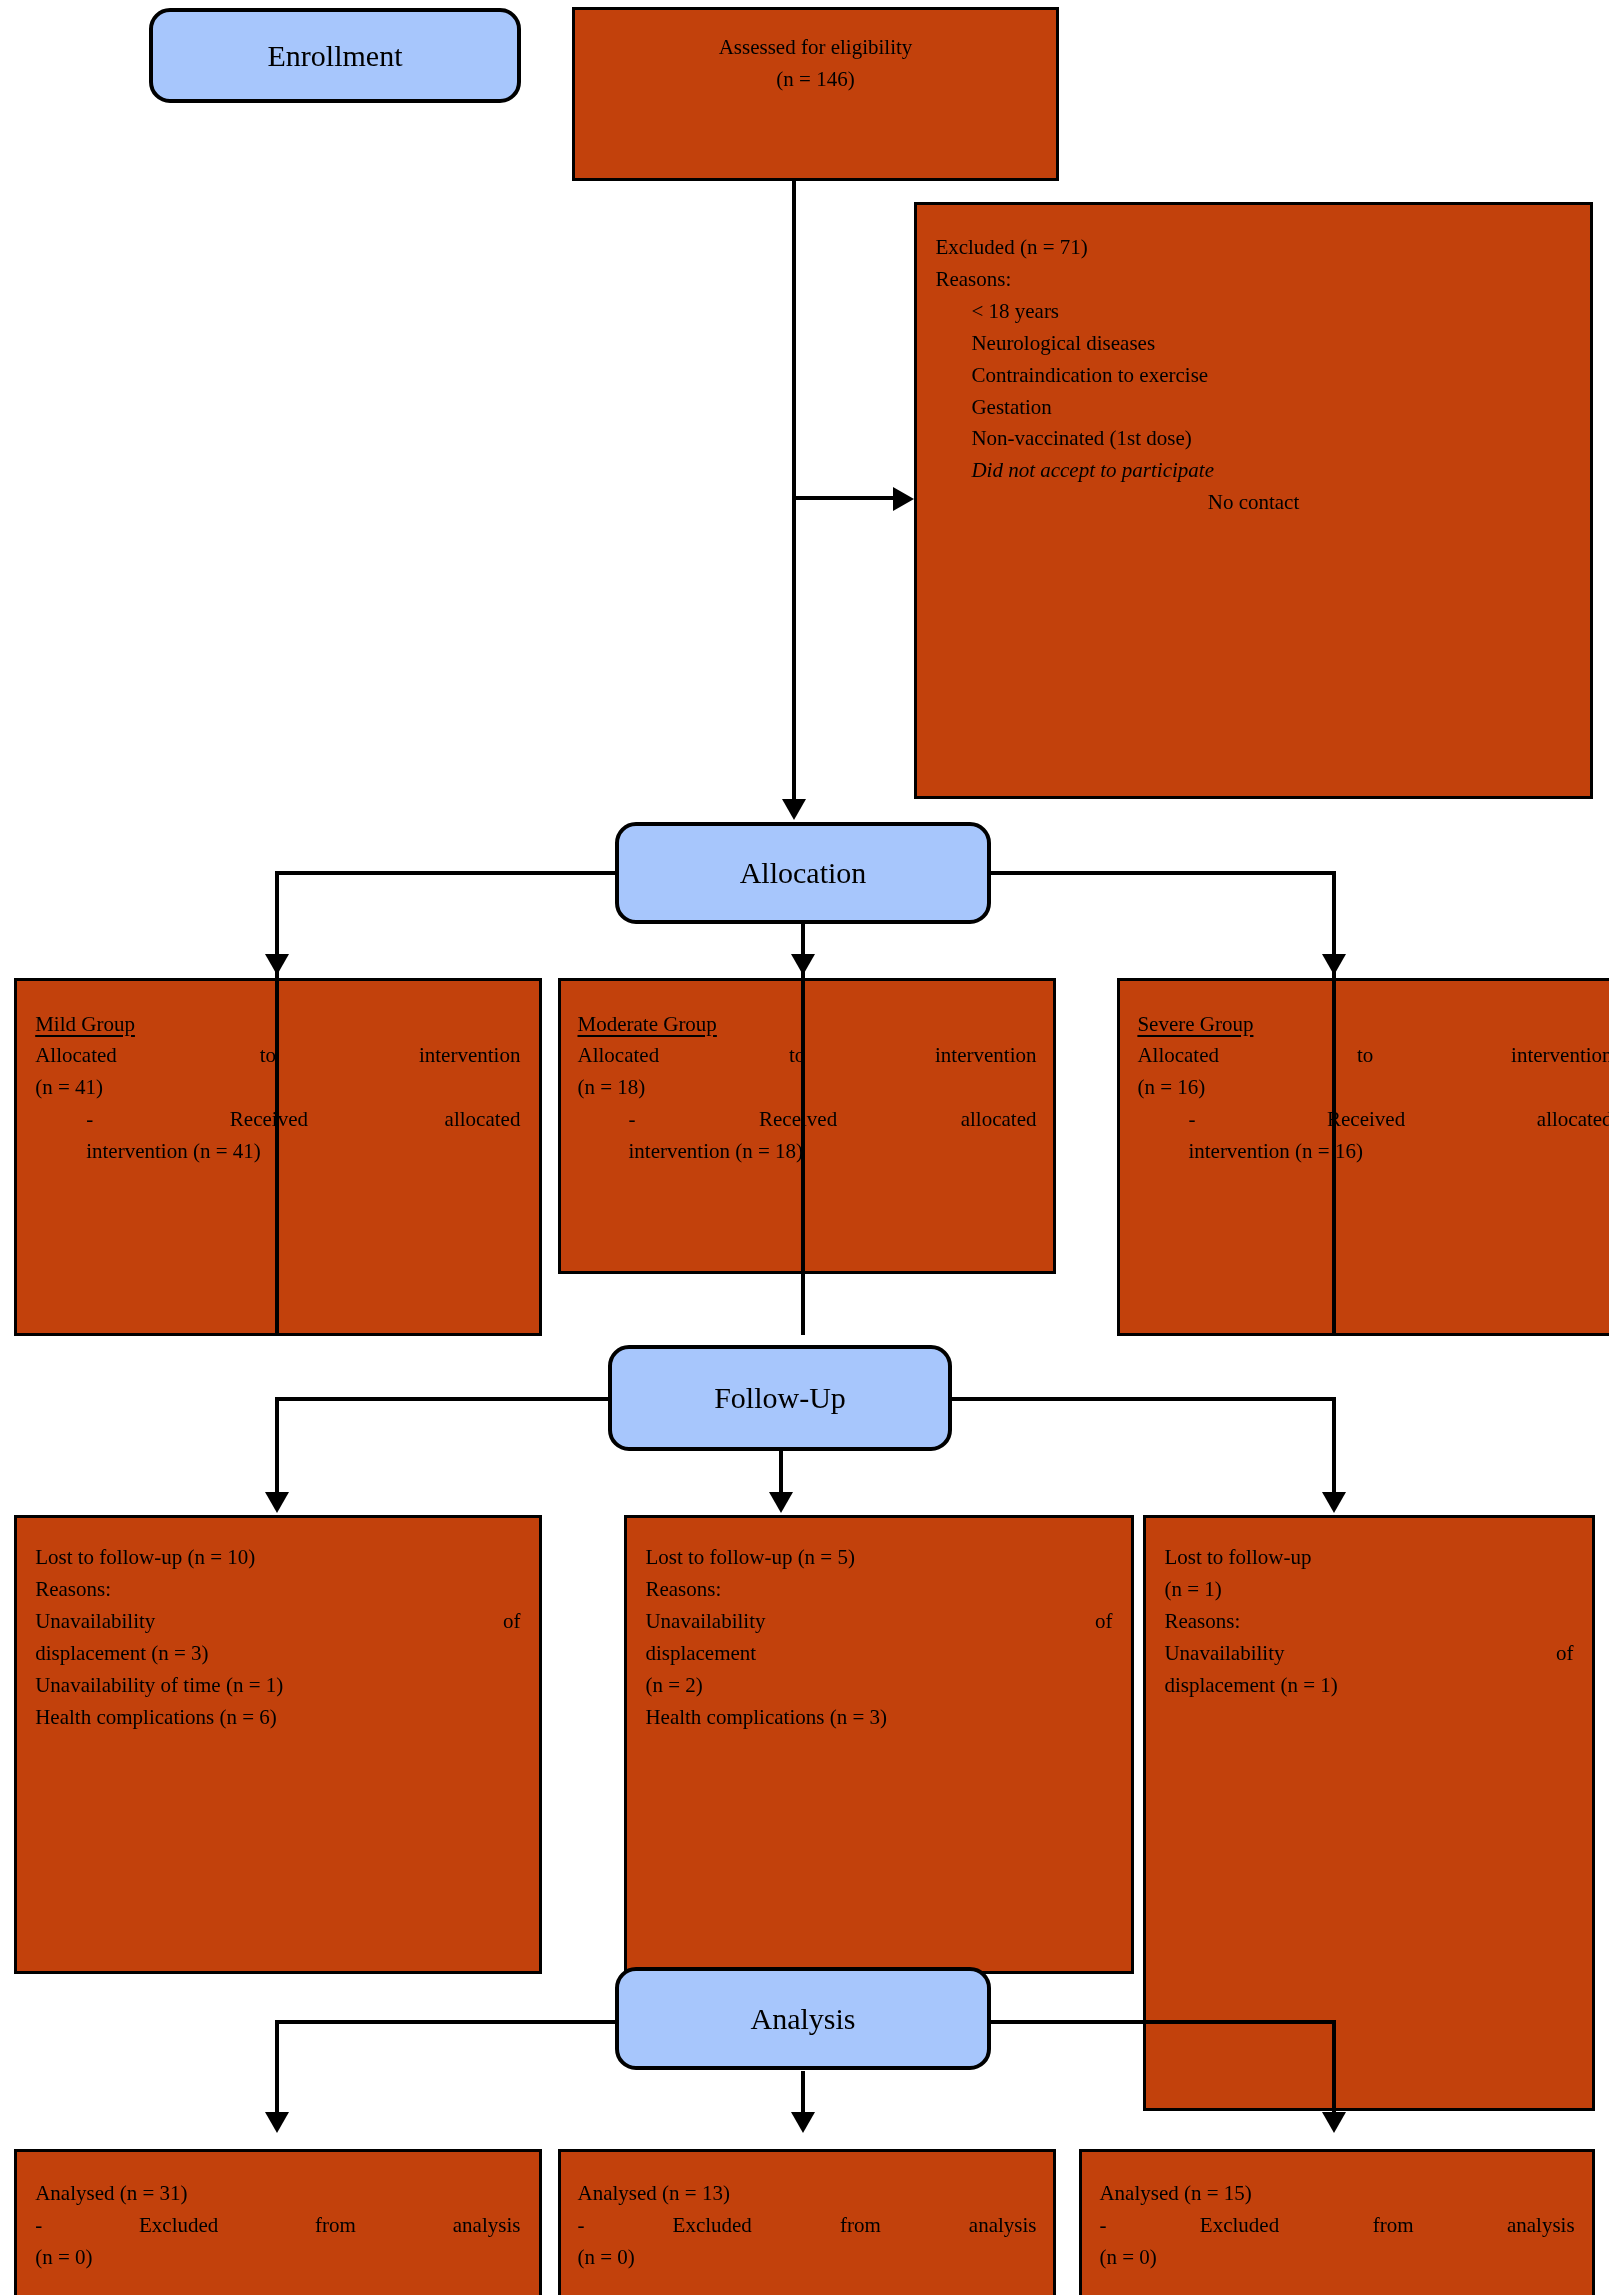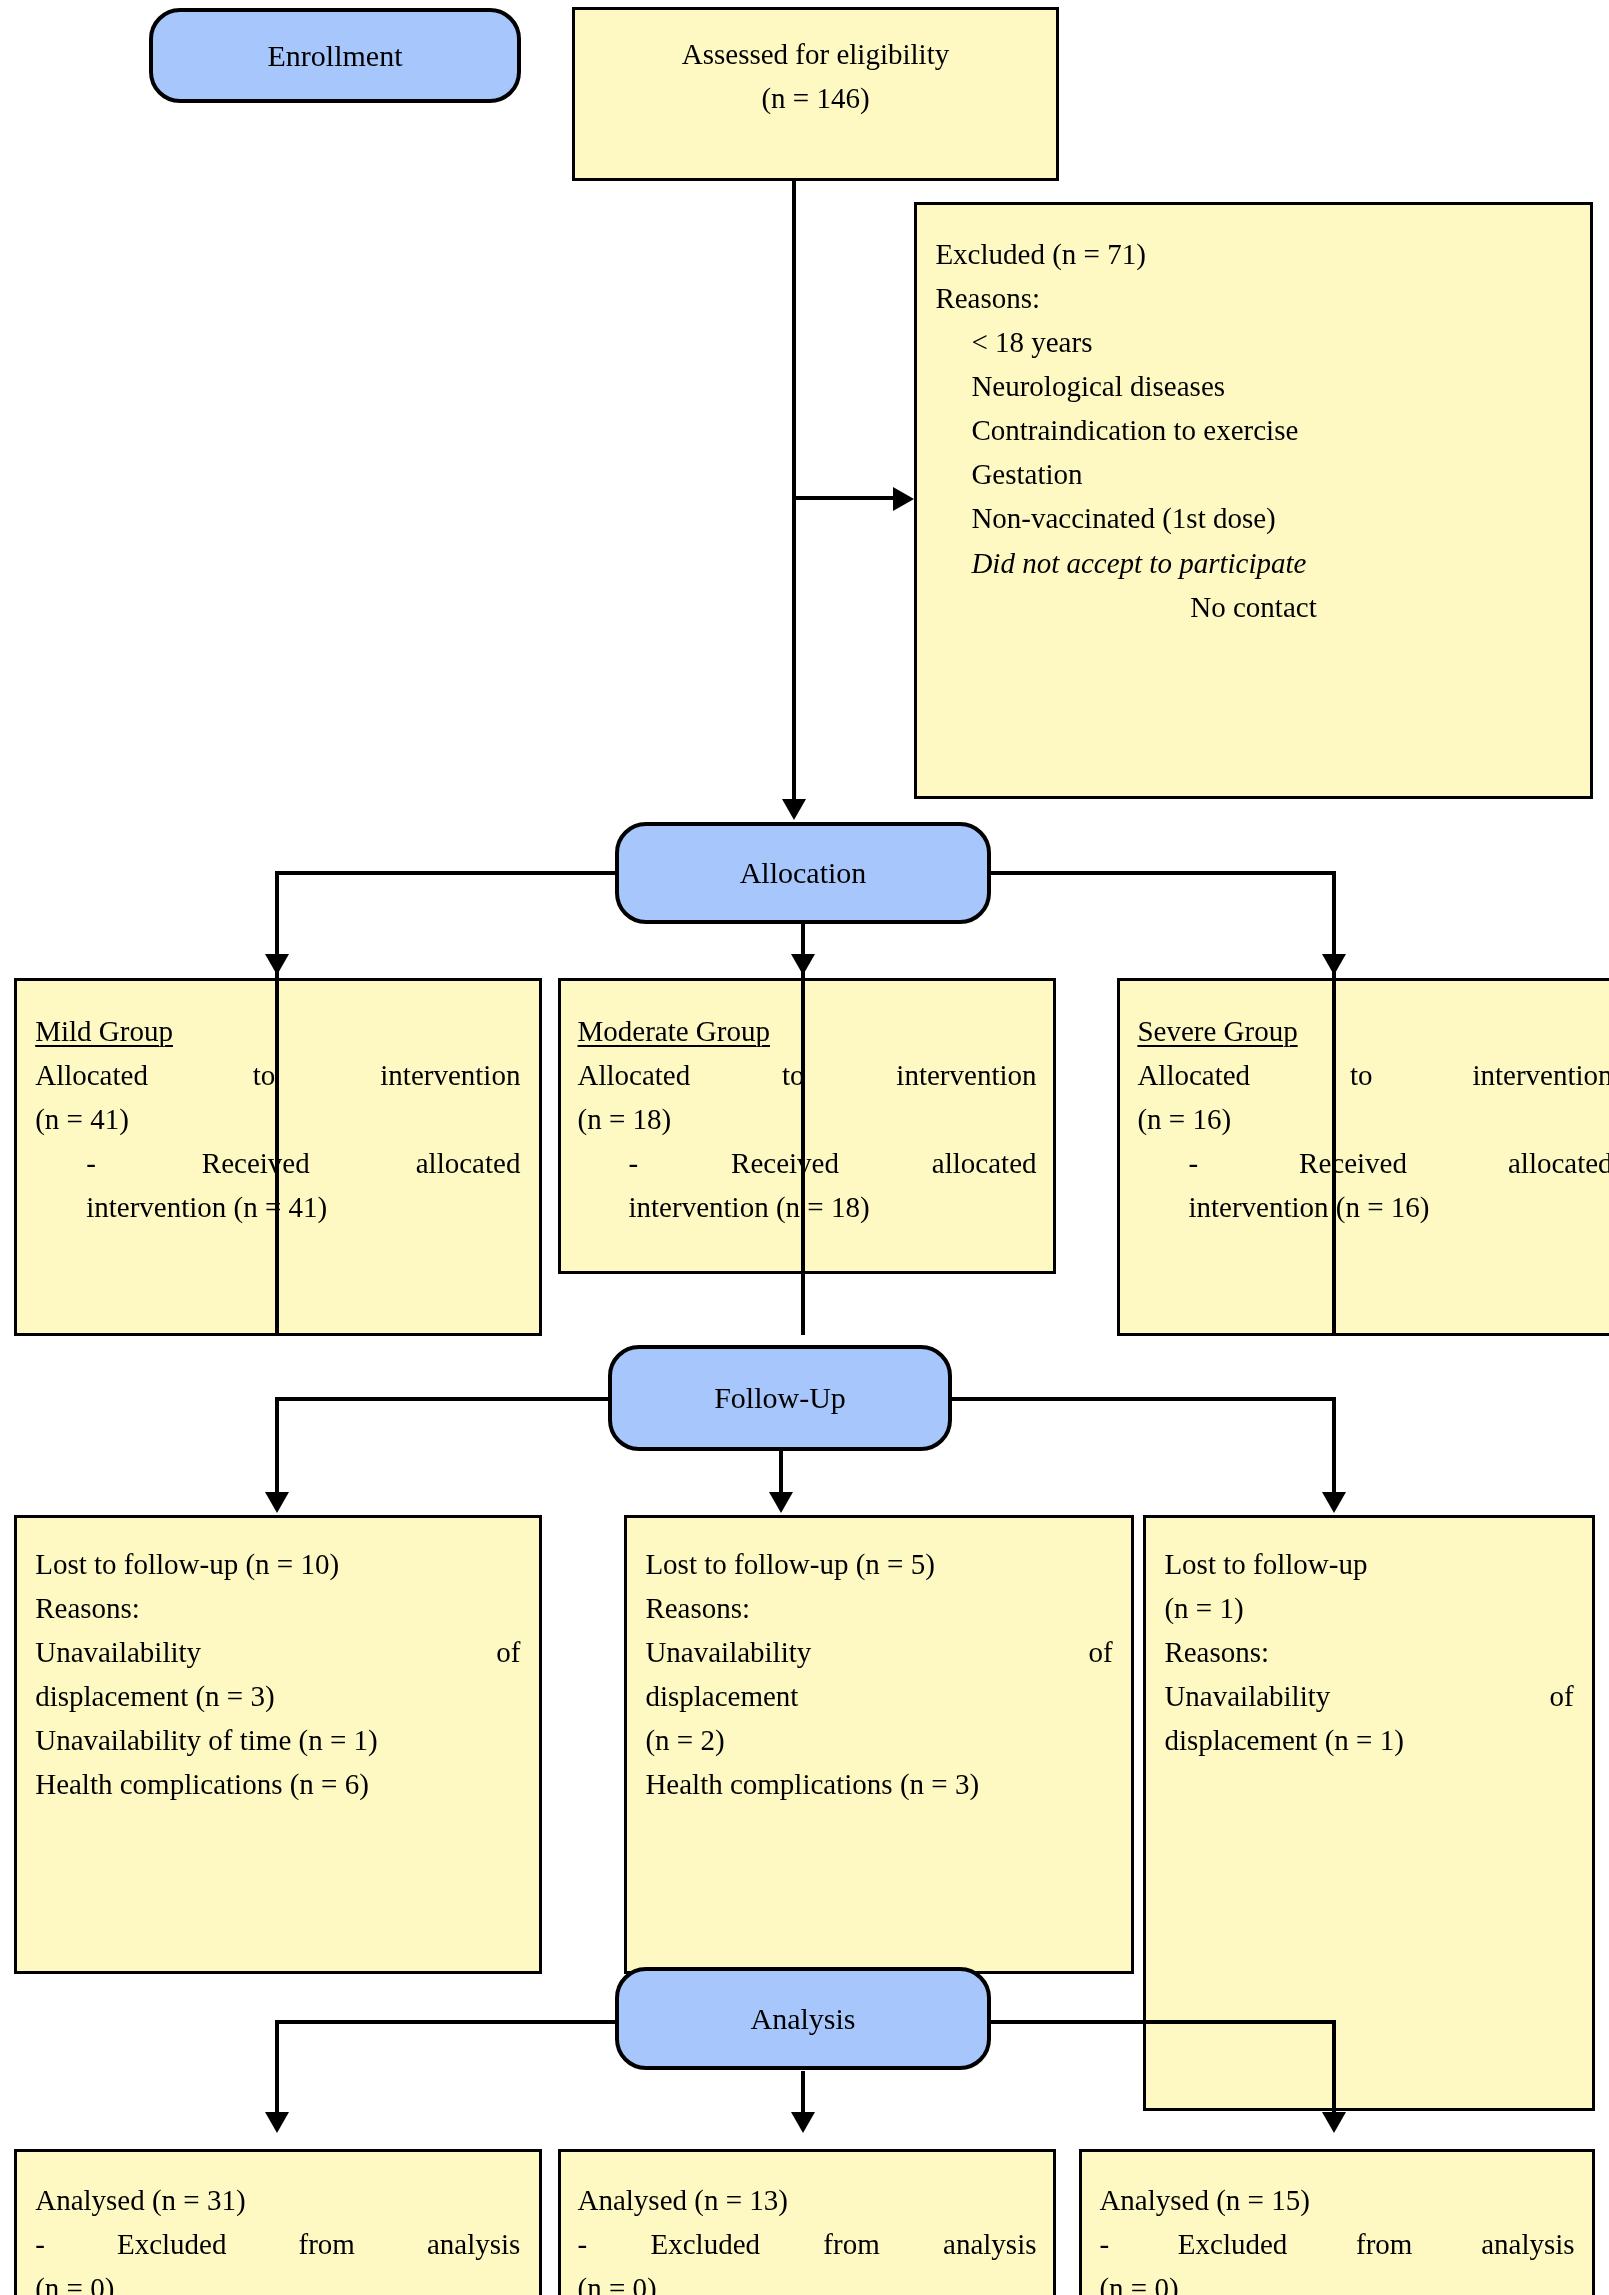--- a/index.html
+++ b/index.html
@@ -4,22 +4,22 @@
 <style>
   html,body{margin:0;padding:0;background:#fff;}
   body{font-family:"Liberation Serif","DejaVu Serif",serif;color:#000;}
   #stage{position:relative;width:1609px;height:2522px;background:#fff;overflow:hidden;}
 
   
   .box{
     position:absolute;
     box-sizing:border-box;
     border:3.2px solid #000;
-    background:#fef9c3;
-    font-size:29px;
+    background:#c2410c;
+    font-size:21px;
     line-height:1.52;
     text-align:justify;
     text-justify:inter-word;
   }
   .box .pad{padding:19px 15.6px 4.6px 15.6px;}
   .box p{margin:0 0 0 0;}
   .center{text-align:center;}
   .lineblk{display:block;}
 
   
@@ -30,21 +30,21 @@
   .nojust{text-align:left;text-align-last:left;}
 
   .uline{text-decoration:underline;text-underline-offset:4.1px;text-decoration-thickness:2.3px;}
 
   
   .badge{
     position:absolute;
     box-sizing:border-box;
     background:#a7c6fc;
     border:4.1px solid #000;
-    border-radius:31px;
+    border-radius:21px;
     display:flex;
     align-items:center;
     justify-content:center;
     font-size:30px;
     z-index:6;
   }
 
   
   .vline{position:absolute;background:#000;width:4.1px;z-index:2;}
   .hline{position:absolute;background:#000;height:4.1px;z-index:2;}

